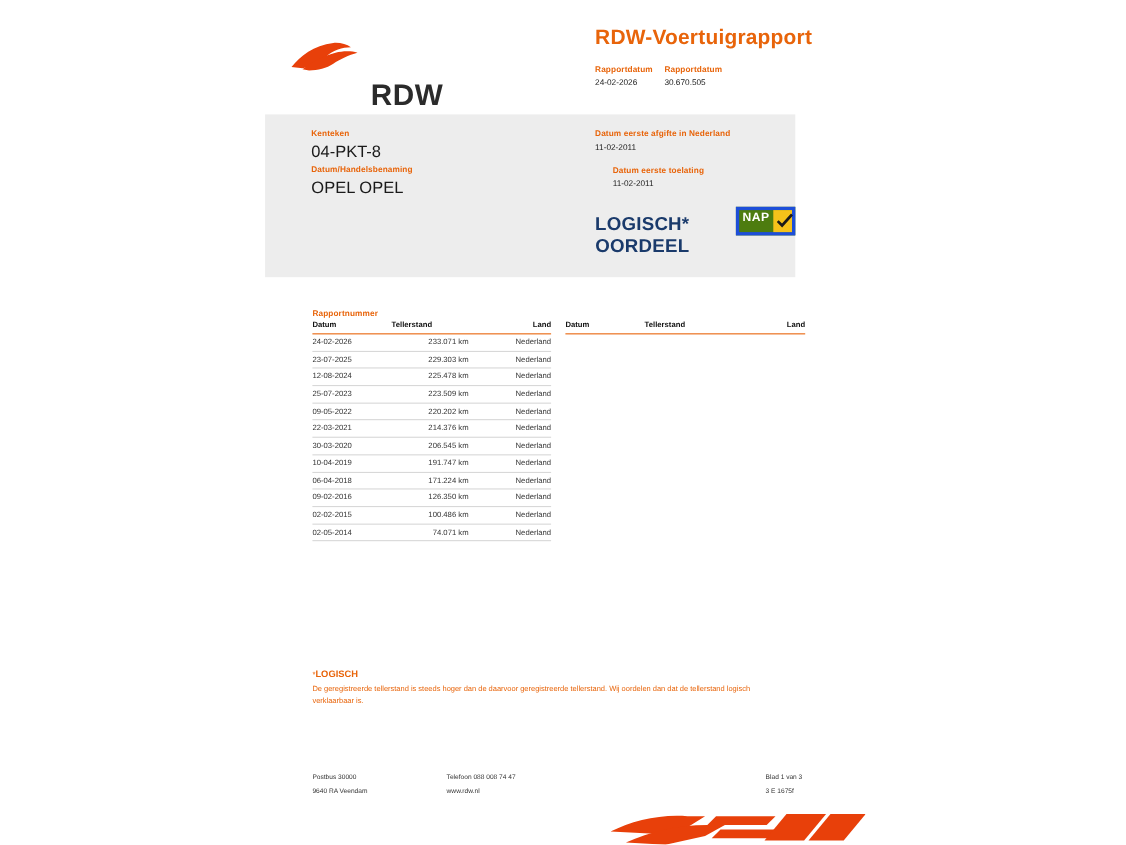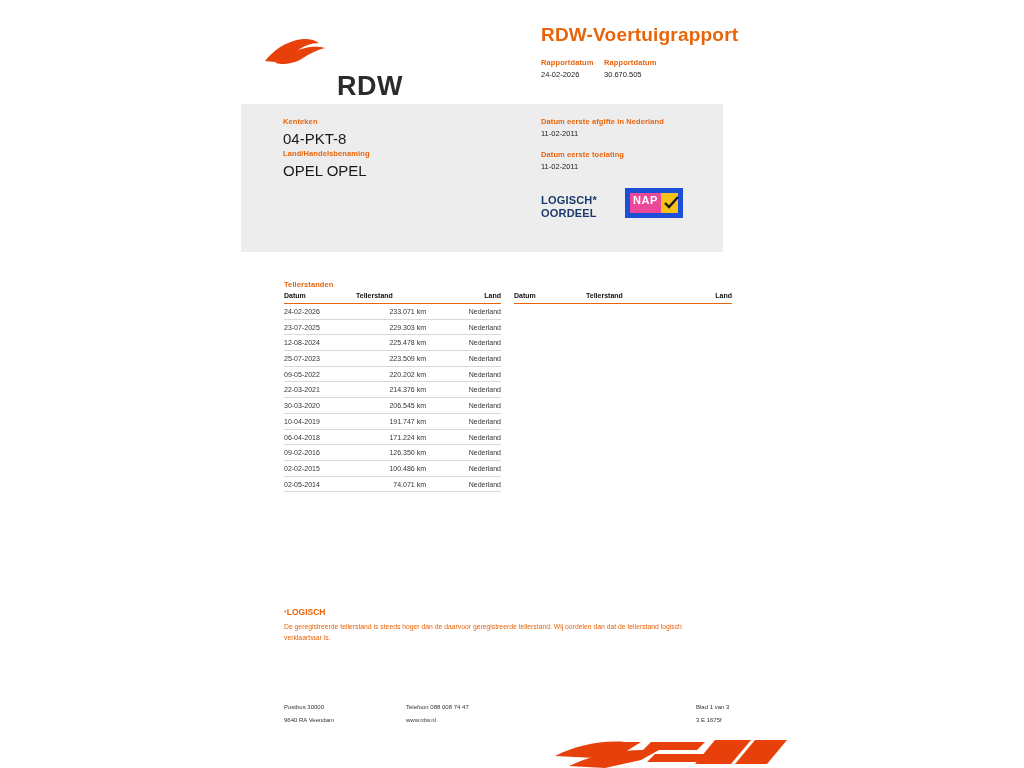--- a/index.html
+++ b/index.html
@@ -99,39 +99,40 @@
   .blk-value.small {
     font-size: 7.5px;
     margin-top: 3px;
   }
 
   .kenteken   { left: 42px; top: 13px; }
   .merk       { left: 42px; top: 45px; }
   .tellerstand-last { left: 42px; top: 109px; }
 
   .afgifte    { left: 300px; top: 13px; }
-  .toelating  { left: 300px; top: 46px; }
+  .toelating  { left: 316px; top: 46px; }
 
   .oordeel {
     position: absolute;
     left: 300px; top: 90px;
-    font-size: 11px;
+    font-size: 17px;
     font-weight: bold;
     color: #1a3a6b;
     line-height: 1.15;
     letter-spacing: 0.2px;
+    text-align: right;
   }
 
   
   .nap {
     position: absolute;
-    left: 384px; top: 84px;
+    left: 428px; top: 84px;
     width: 48px; height: 20px;
-    border: 5px solid #1d4ed8;
-    background: #ec4899;
+    border: 3px solid #1d4ed8;
+    background: #4d7c0f;
     display: flex;
     align-items: stretch;
   }
   .nap-text {
     color: #ffffff;
     font-size: 11px;
     font-weight: bold;
     letter-spacing: 0.5px;
     padding: 2px 3px 0 3px;
     line-height: 1;
@@ -244,21 +245,21 @@
   </div>
 
   <div class="panel">
 
     <div class="blk kenteken">
       <div class="blk-label">Kenteken</div>
       <div class="blk-value">04-PKT-8</div>
     </div>
 
     <div class="blk merk">
-      <div class="blk-label">Land/Handelsbenaming</div>
+      <div class="blk-label">Datum/Handelsbenaming</div>
       <div class="blk-value">OPEL OPEL</div>
     </div>
 
 
     <div class="blk afgifte">
       <div class="blk-label">Datum eerste afgifte in Nederland</div>
       <div class="blk-value small">11-02-2011</div>
     </div>
 
     <div class="blk toelating">
@@ -274,21 +275,21 @@
     <div class="nap">
       <div class="nap-text">NAP</div>
       <div class="nap-check">
         <svg width="17" height="15" viewBox="0 0 17 15">
           <path d="M2 8 L6 12 L15 2" stroke="#1a1a1a" stroke-width="2.4" fill="none"></path>
         </svg>
       </div>
     </div>
   </div>
 
-  <div class="table-title">Tellerstanden</div>
+  <div class="table-title">Rapportnummer</div>
 
   <div class="tbl left">
     <div class="thead">
       <div class="th c-date">Datum</div>
       <div class="th c-km">Tellerstand</div>
       <div class="th c-land">Land</div>
     </div>
     <div id="rows-left">
         <div class="trow">
           <div class="td c-date">24-02-2026</div>

